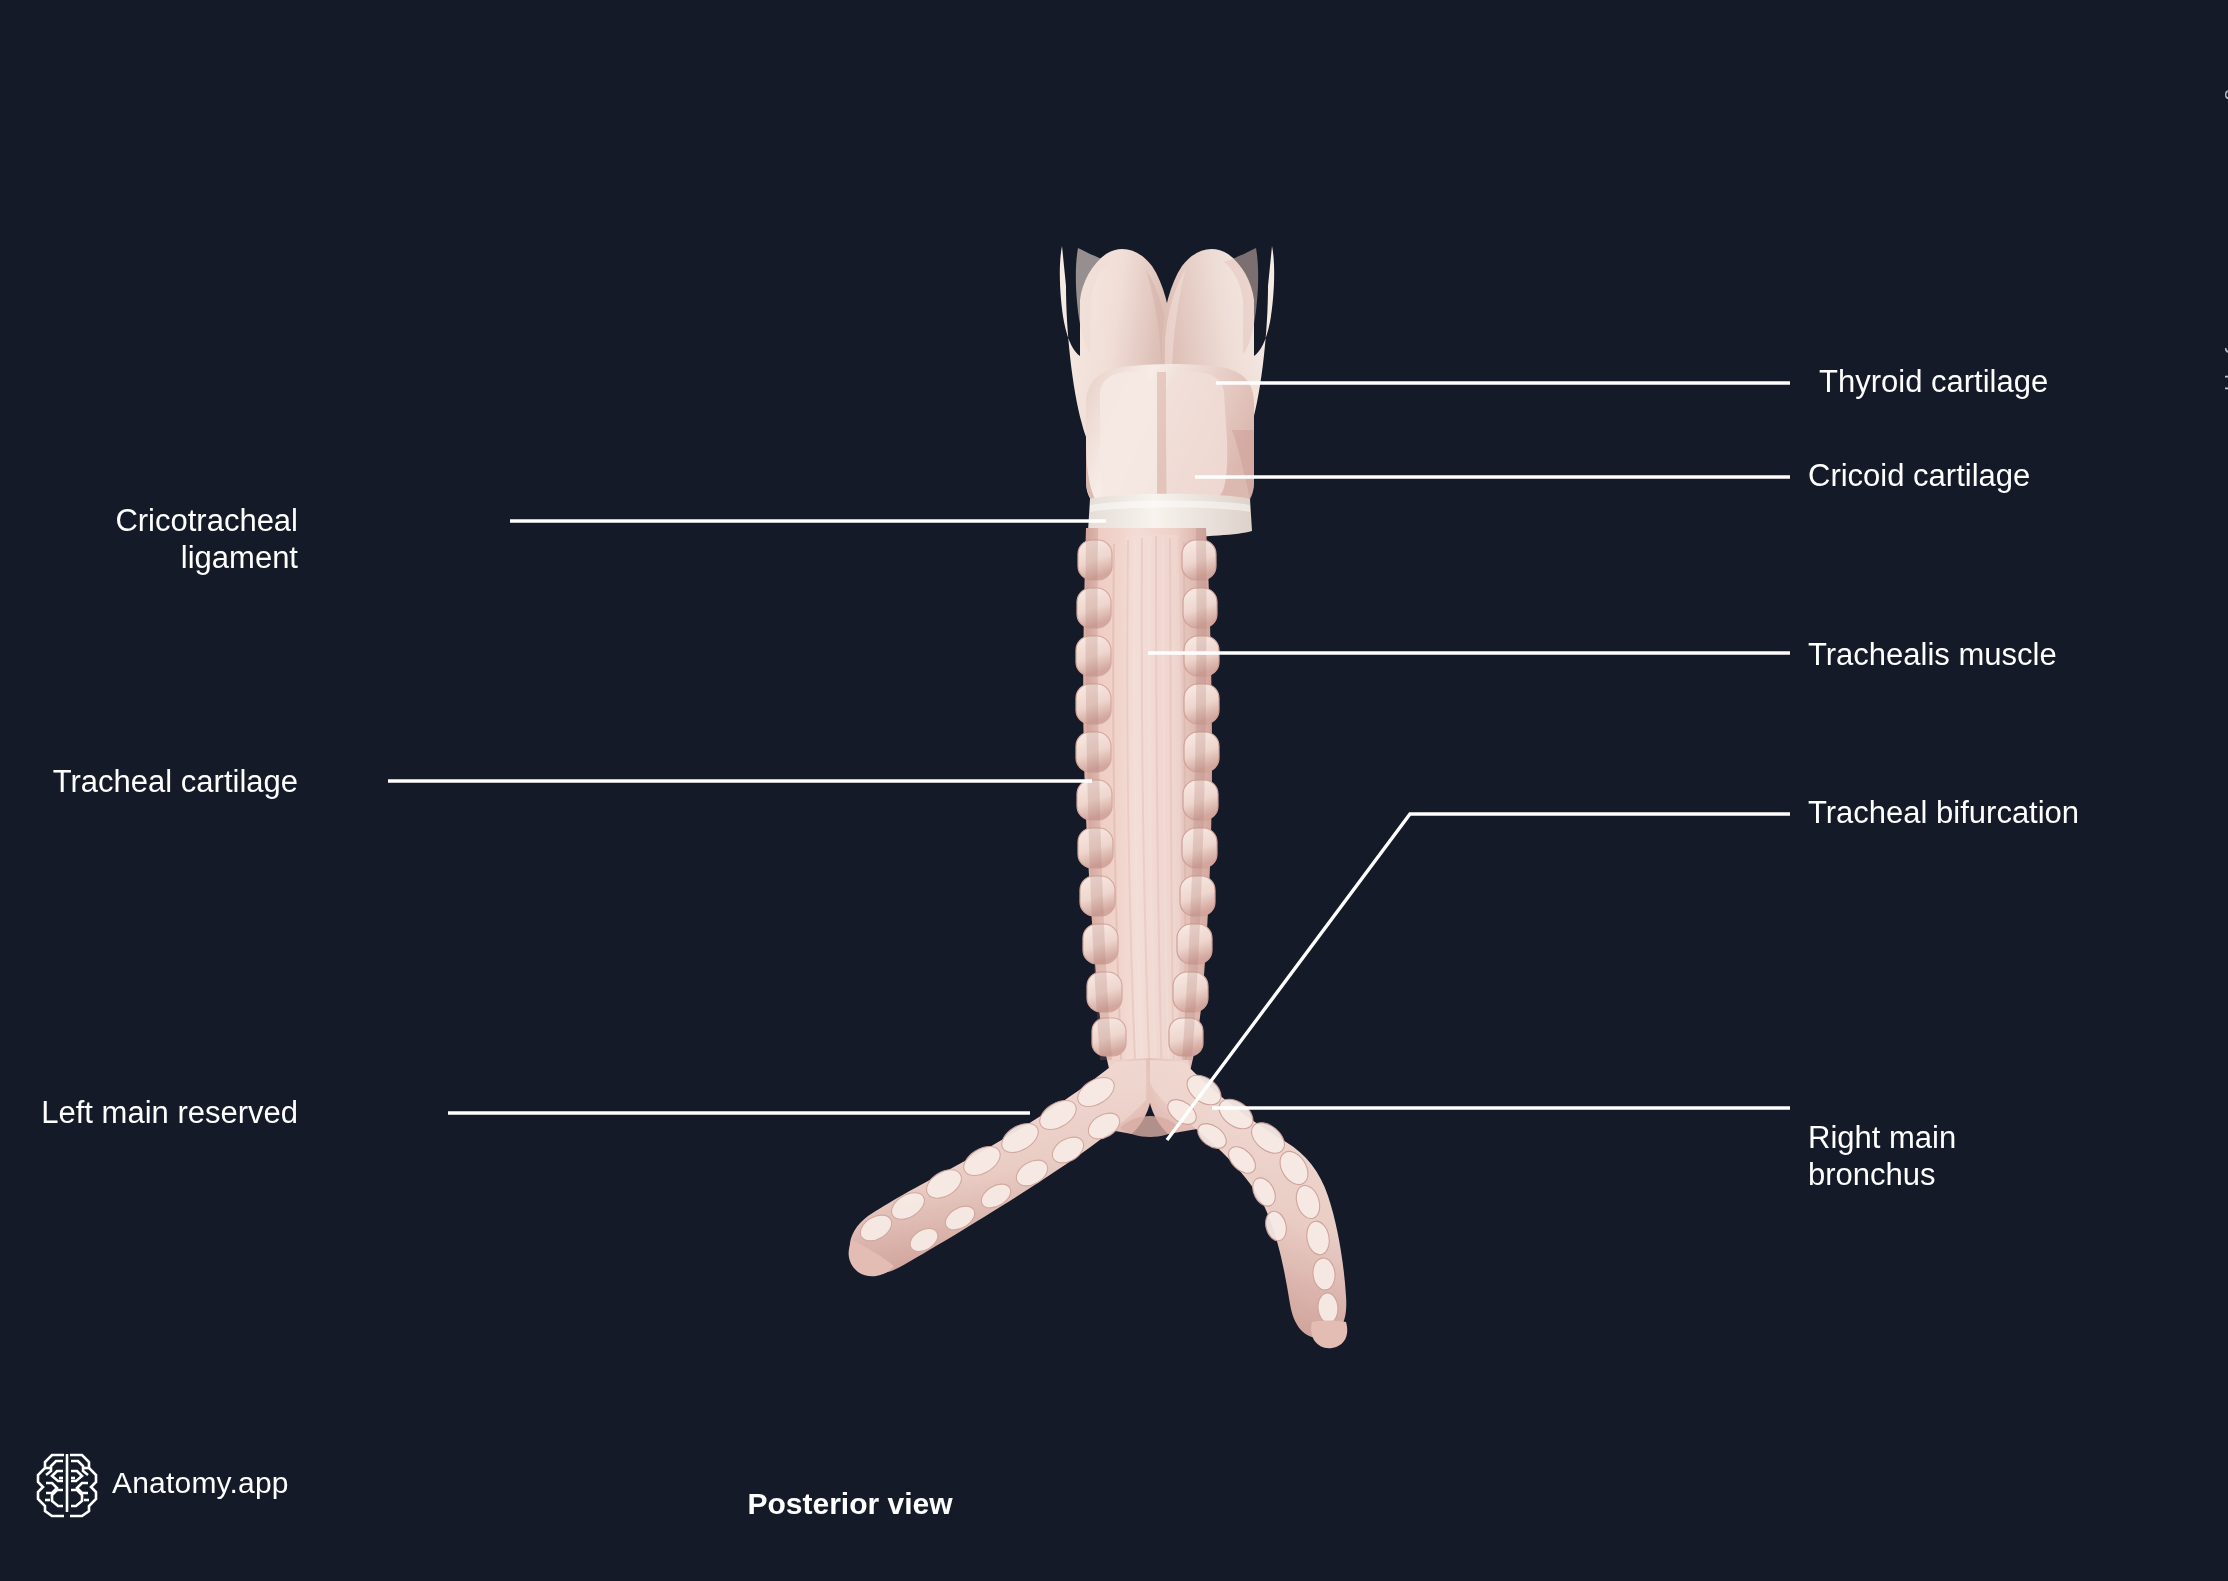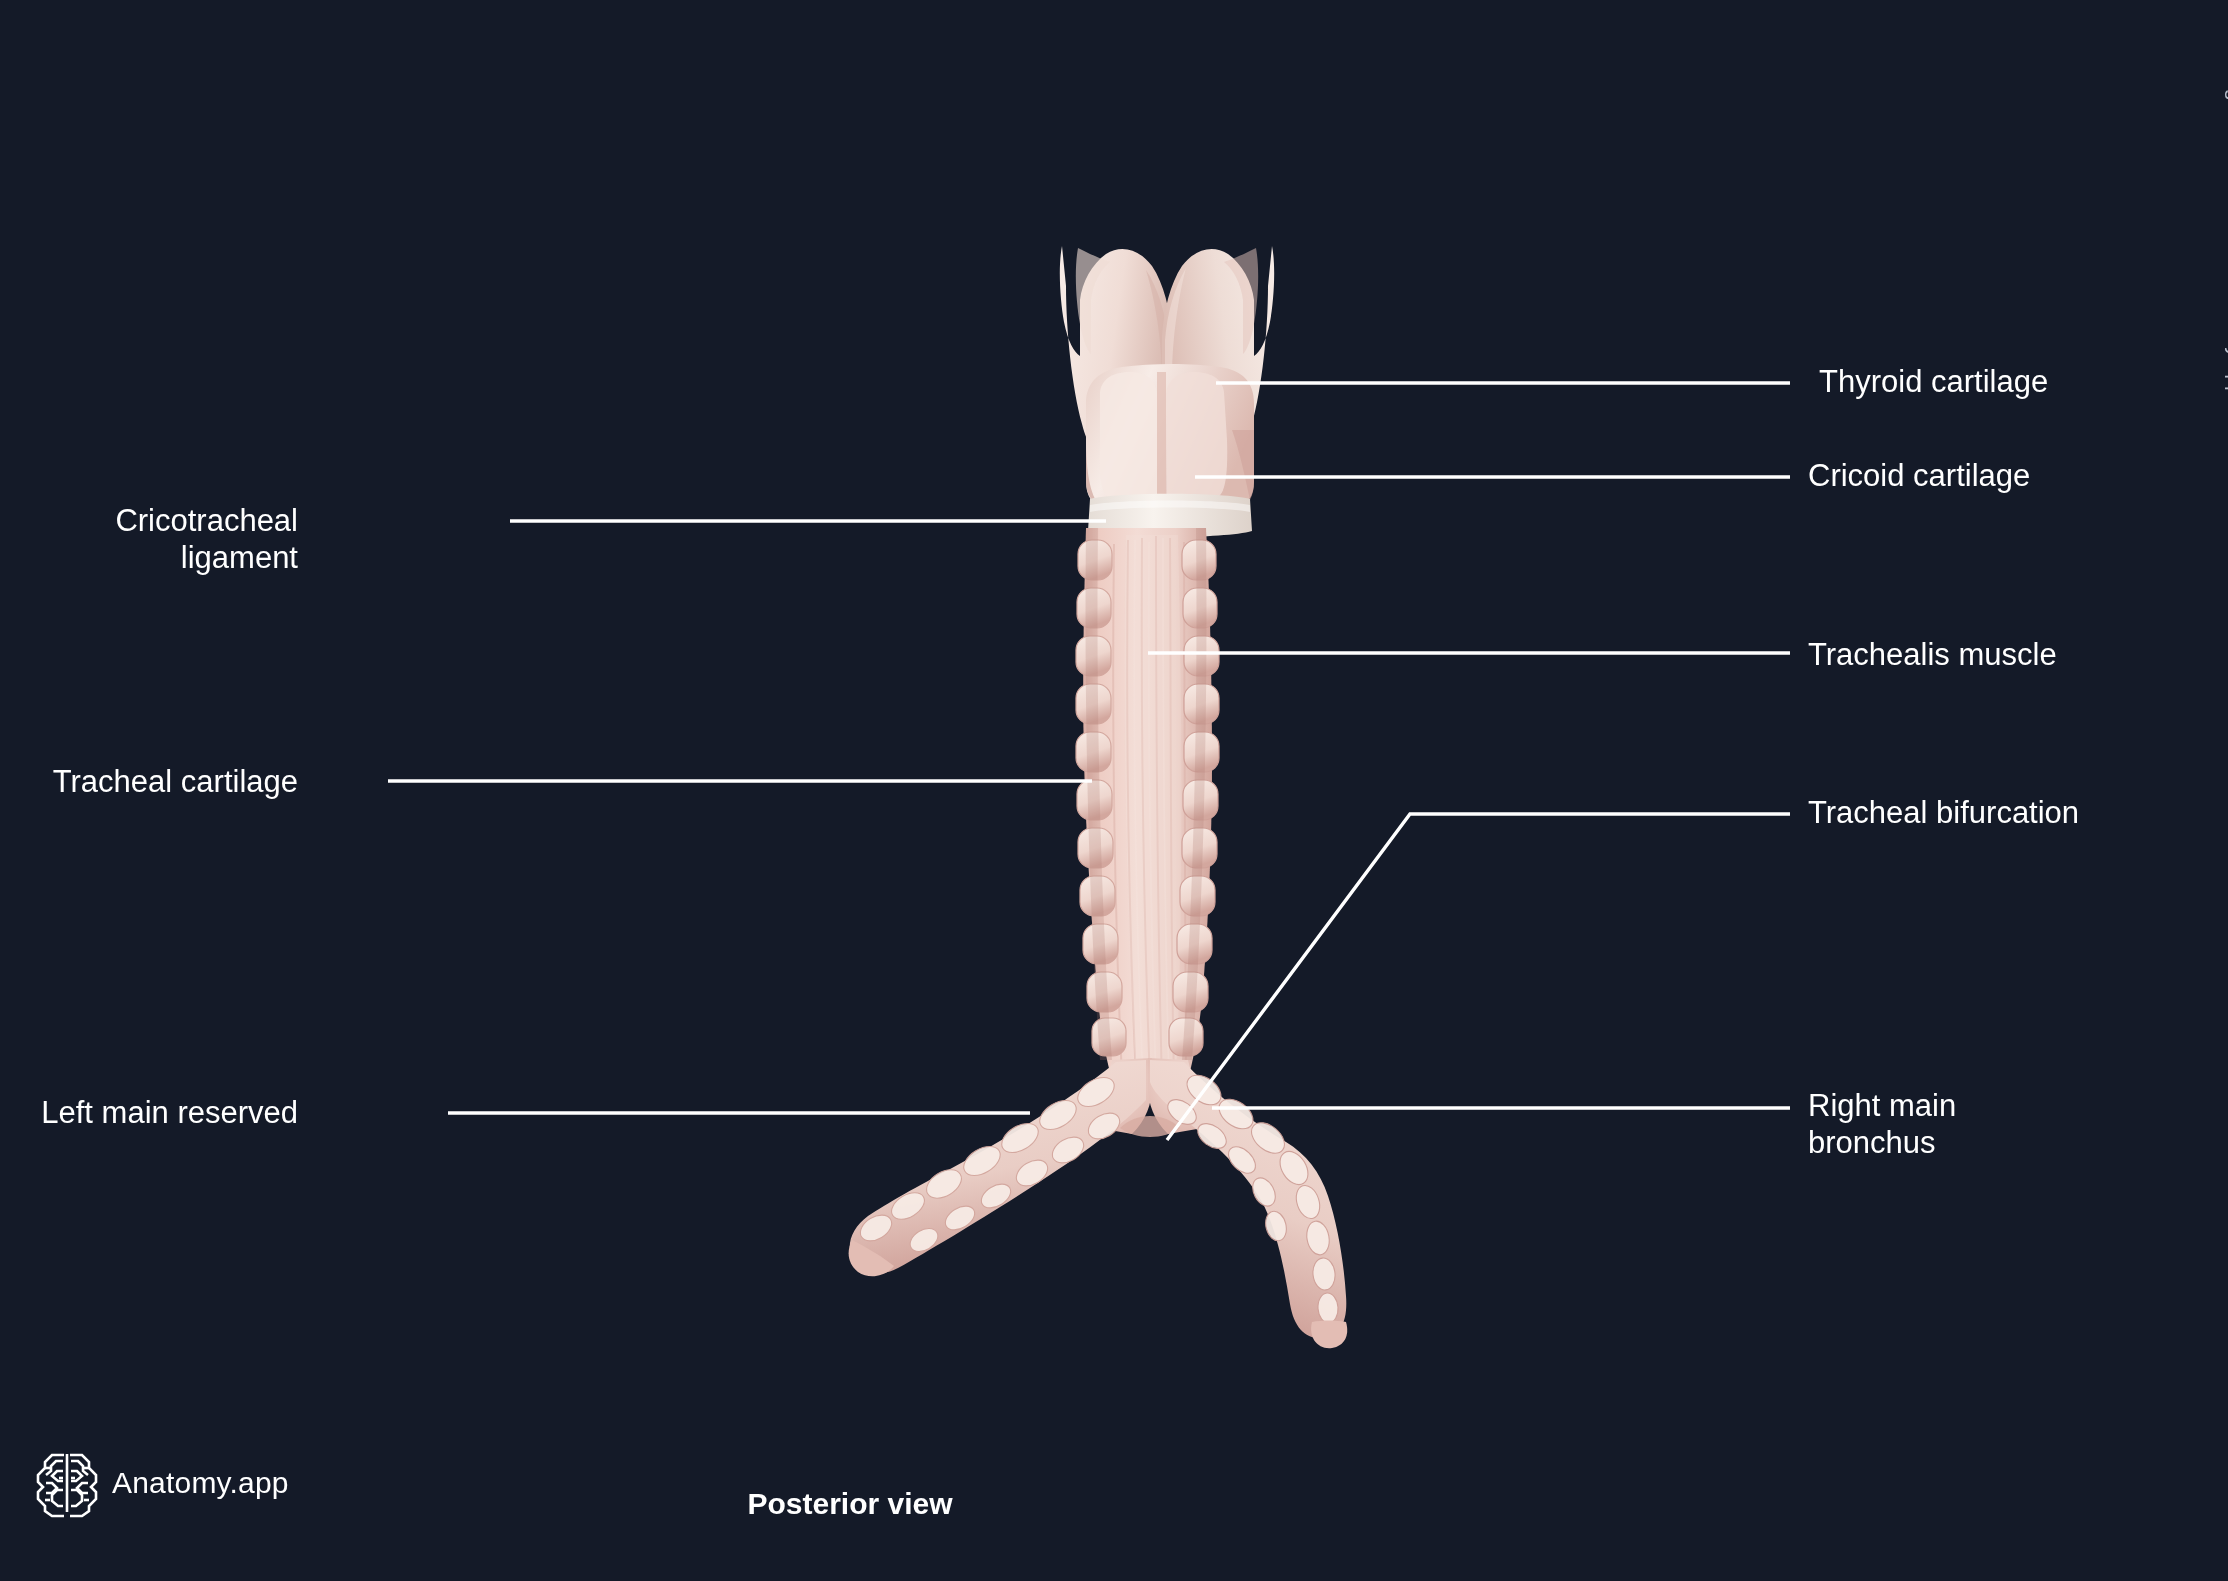--- a/index.html
+++ b/index.html
@@ -80,21 +80,21 @@
     line-height: 1.18;
     white-space: pre-line;
   }
   .label.right { text-align: left; }
   .label.left  { text-align: right; padding-left: 32px; }
 
   #lbl-thyroid        { left: 1808px; top: 364px; margin-left: 11px; }
   #lbl-cricoid        { left: 1808px; top: 458px; }
   #lbl-trachealis     { left: 1808px; top: 637px; }
   #lbl-bifurcation    { left: 1808px; top: 795px; }
-  #lbl-right-bronchus { left: 1808px; top: 1088px; }
+  #lbl-right-bronchus { left: 1808px; top: 1120px; }
 
   #lbl-cricotracheal  { right: 1930px; top: 503px; }
   #lbl-tracheal-cart  { right: 1930px; top: 764px; margin-left: 8px; }
   #lbl-left-bronchus  { right: 1930px; top: 1095px; }
 
   
   #overlay {
     position: absolute;
     left: 0; top: 0;
     width: 2228px;

